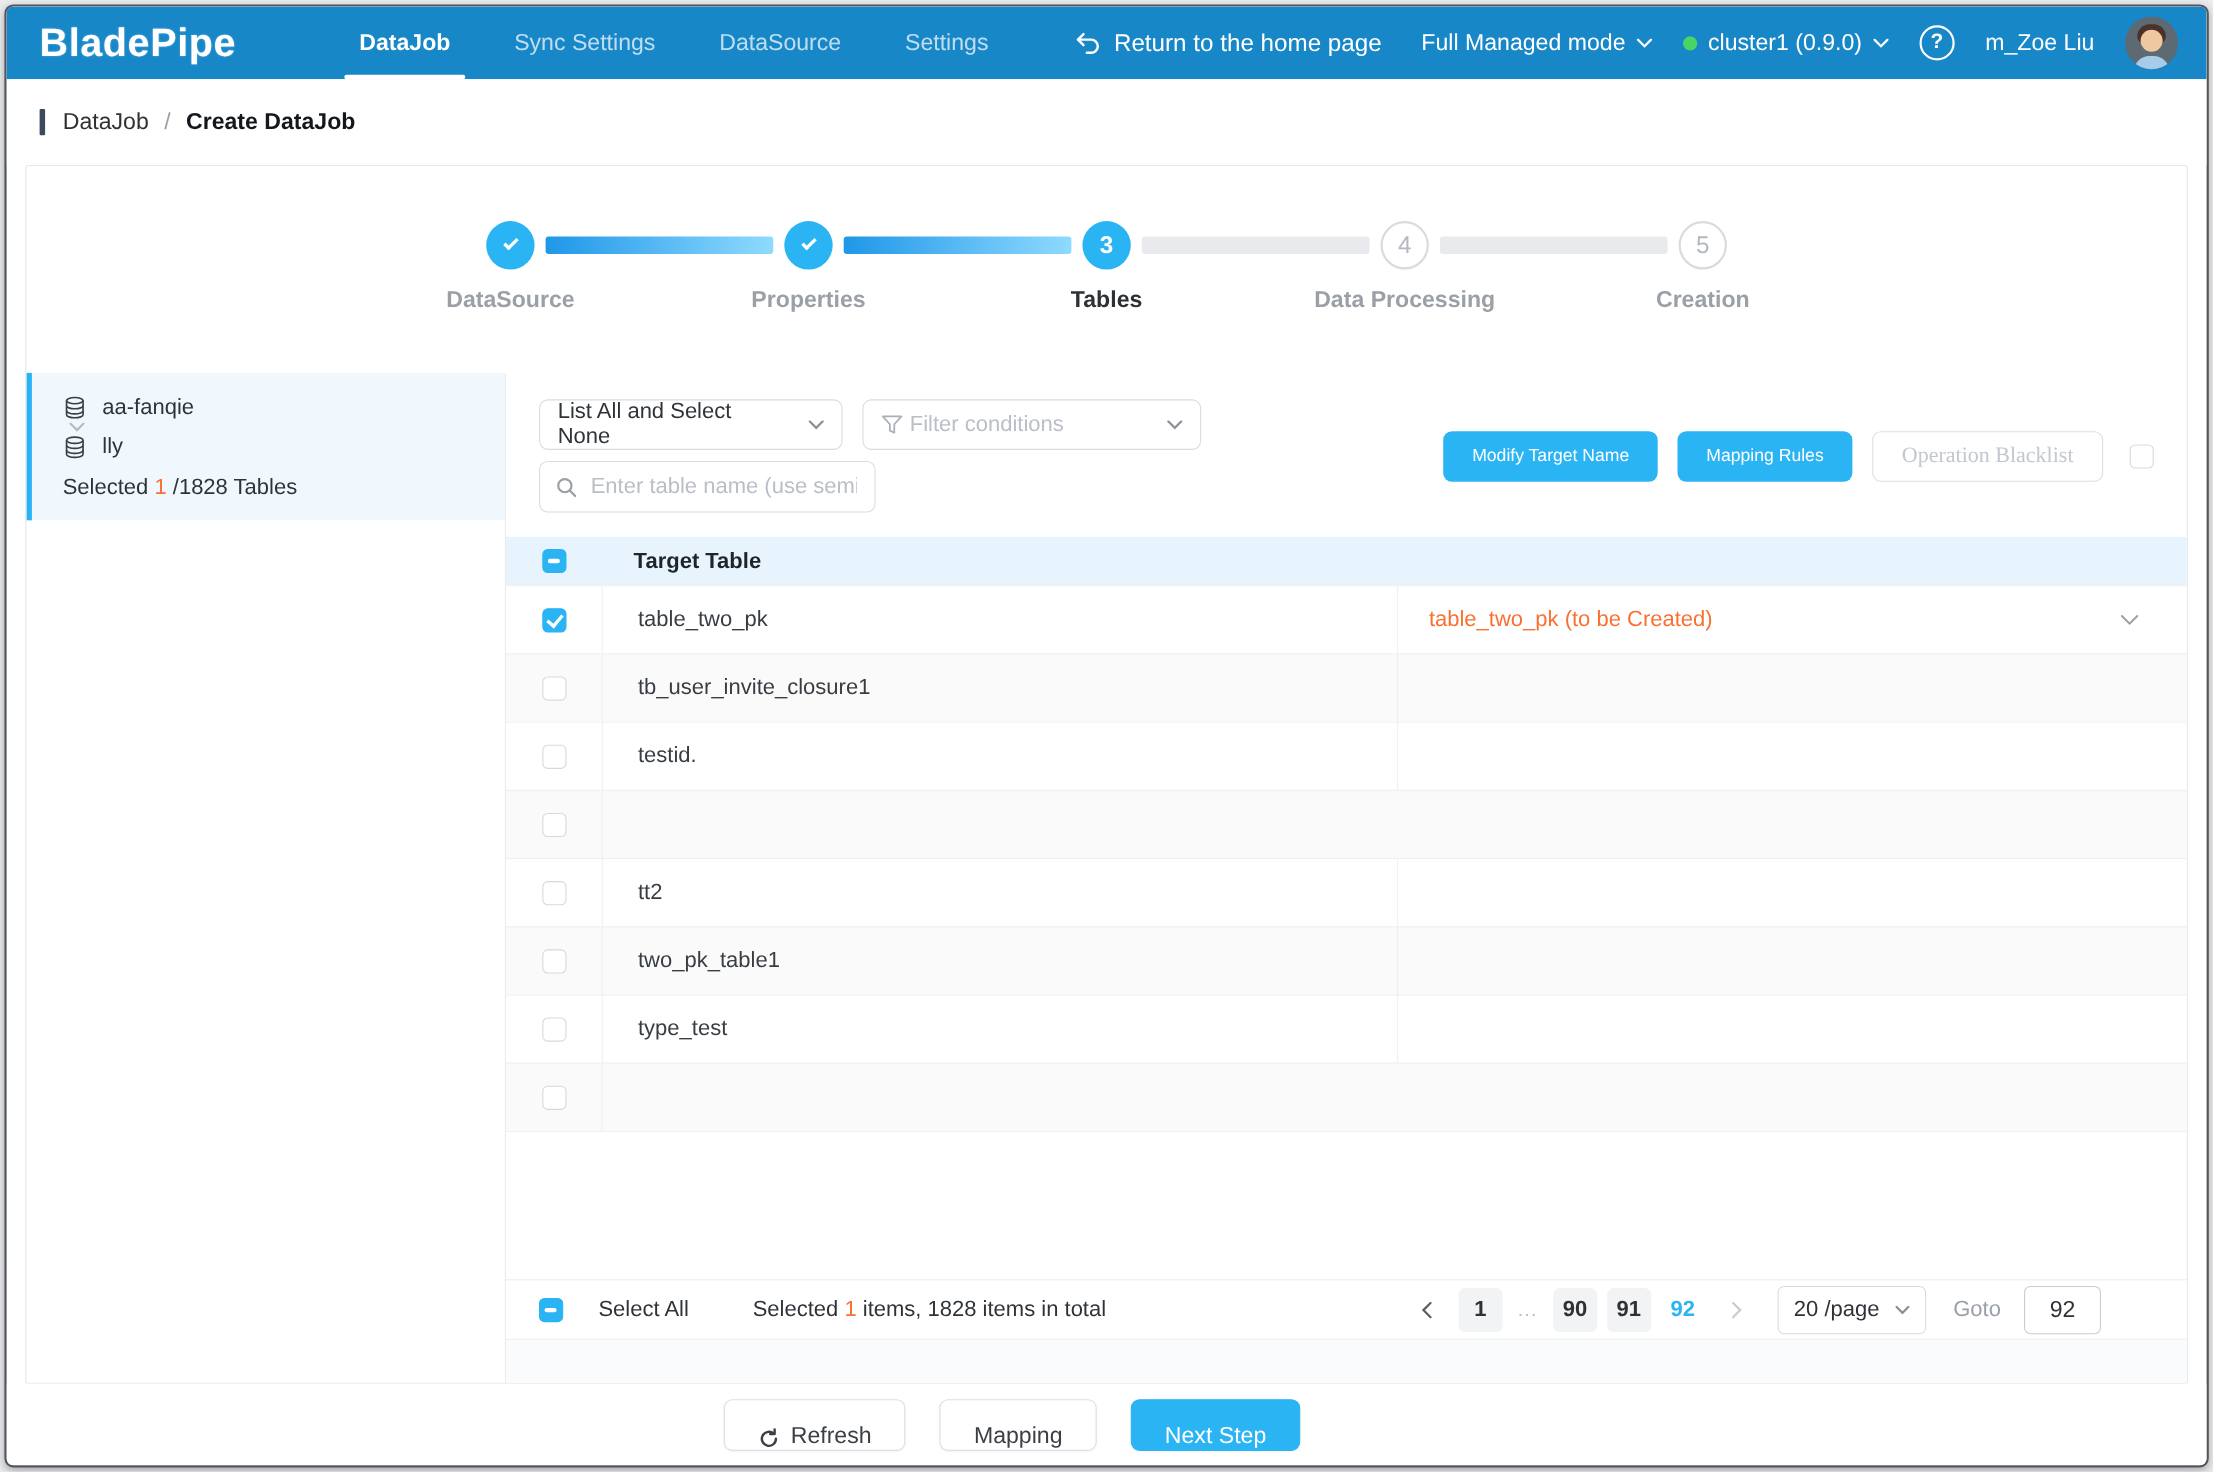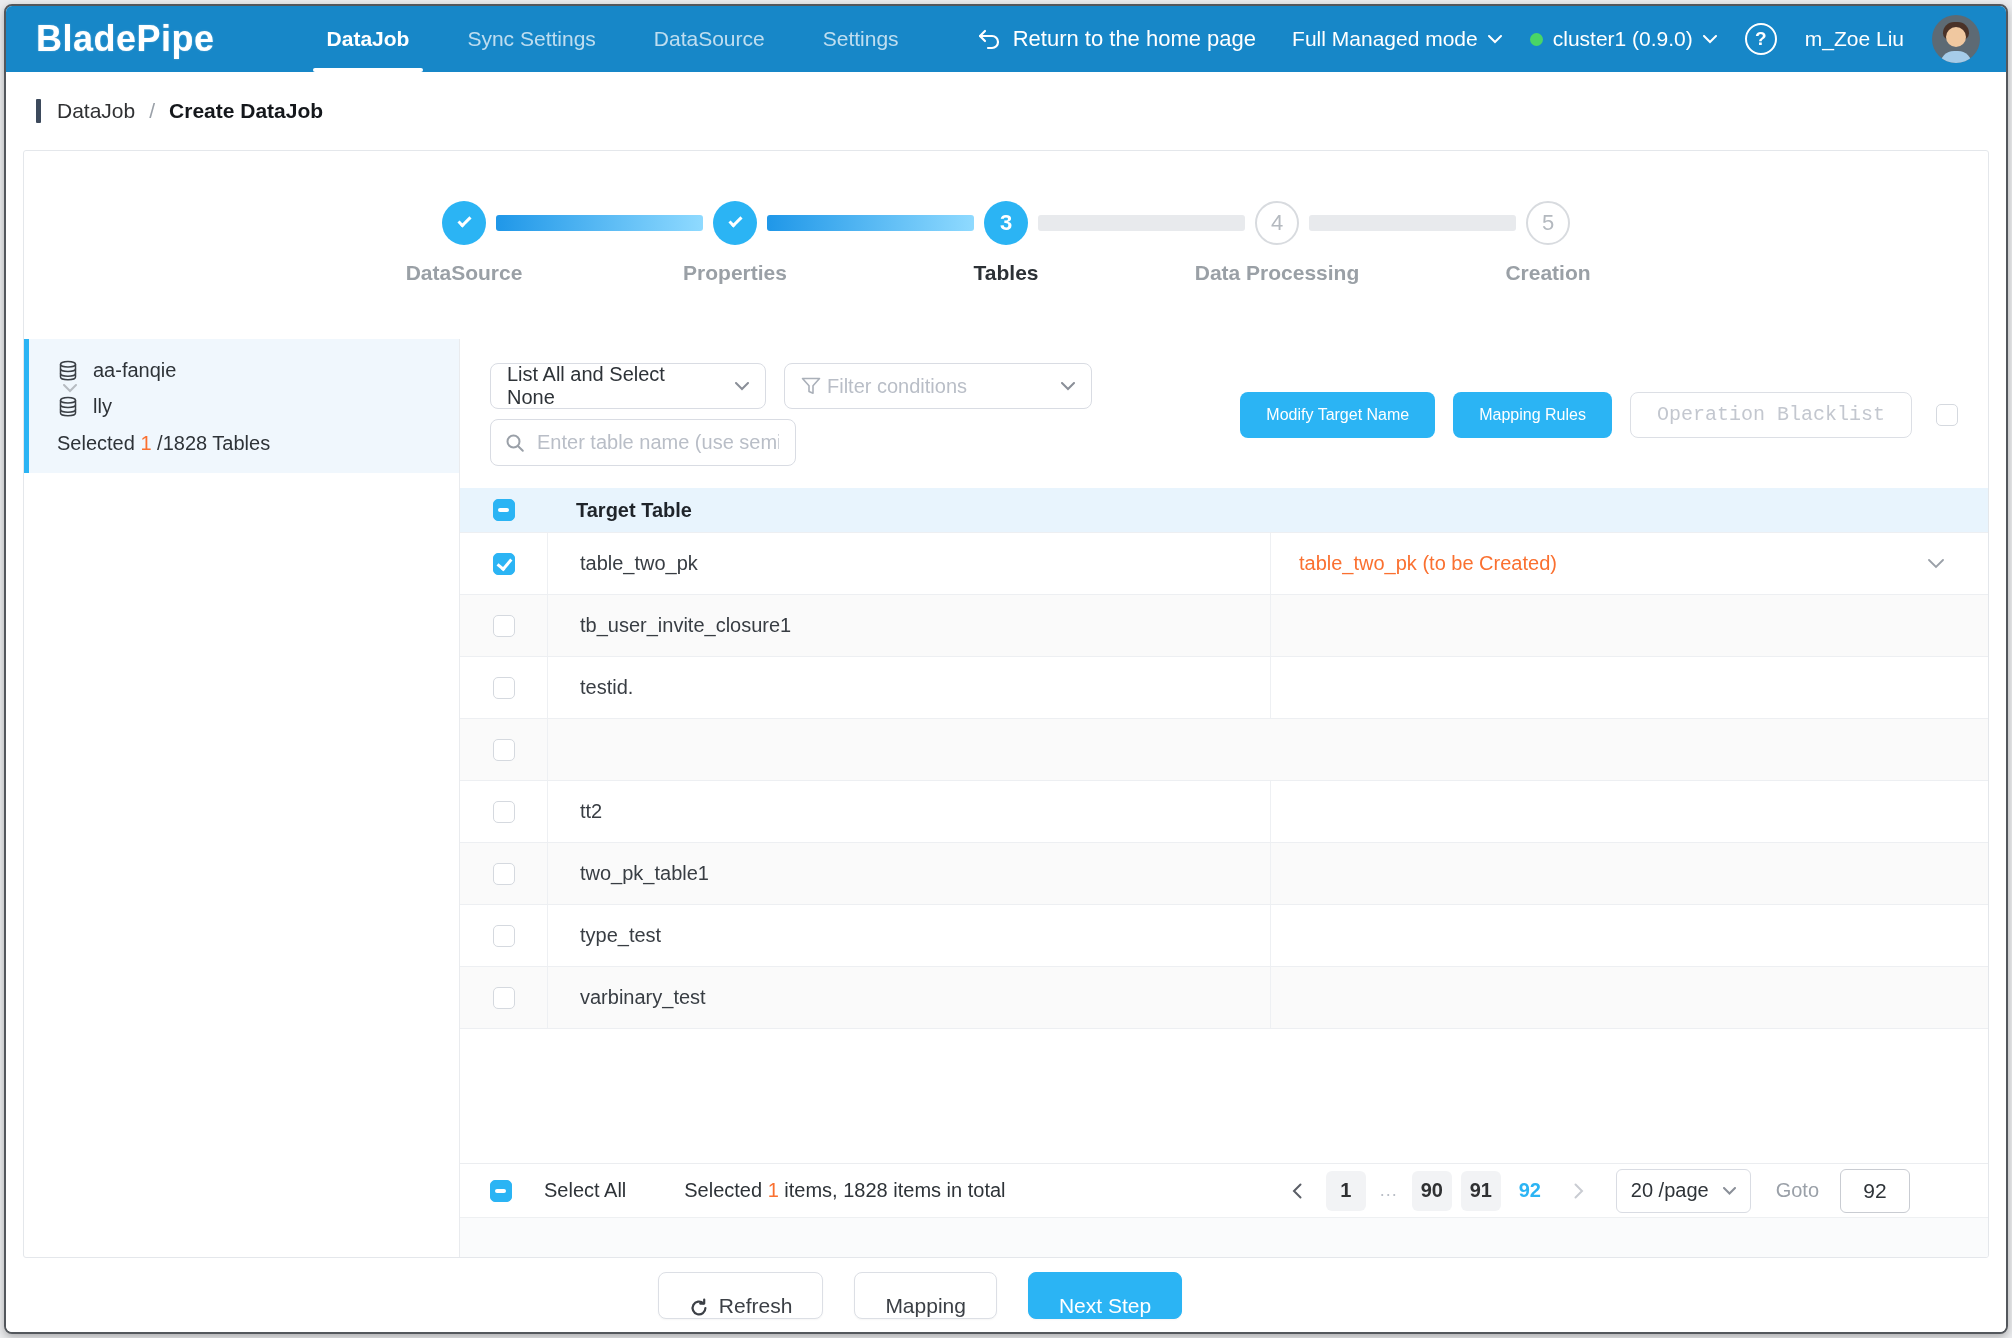--- a/index.html
+++ b/index.html
@@ -73,21 +73,21 @@
   .filterbox{width:308px;color:#b9bec7;}
   .filterbox .ph{flex:1;margin-left:6px;}
   .searchbox{width:306px;height:47px;border:1px solid #d9dce3;border-radius:8px;display:flex;align-items:center;padding:0 14px;background:#fff;}
   .searchbox input{border:none;outline:none;flex:1;min-width:0;font-size:20px;margin-left:10px;color:#2e3338;
     font-family:inherit;background:transparent;}
   .searchbox input::placeholder{color:#b9bec7;}
   .tright{margin-left:auto;display:flex;align-items:center;gap:18px;}
   .btn-blue{height:46px;padding:0 26px;border-radius:8px;background:#2bb4f4;color:#fff;font-size:16px;
     display:flex;align-items:center;border:none;cursor:pointer;font-family:inherit;}
   .btn-disabled{height:46px;padding:0 26px;border-radius:8px;background:#fff;color:#c3c7cf;font-size:20px;
-    display:flex;align-items:center;border:1px solid #dcdfe5;font-family:Liberation Mono, monospace;}
+    display:flex;align-items:center;border:1px solid #dcdfe5;font-family:Liberation Serif, serif;}
   .cb{width:22px;height:22px;border:1.5px solid #d5d9df;border-radius:5px;background:#fff;position:relative;
     display:inline-block;flex:0 0 22px;cursor:pointer;}
   .cb.checked,.cb.indet{background:#2bb4f4;border-color:#2bb4f4;}
   .cb.checked::after{content:"";position:absolute;left:6px;top:2px;width:6px;height:11px;
     border:solid #fff;border-width:0 3px 3px 0;transform:rotate(40deg);}
   .cb.indet::after{content:"";position:absolute;left:4px;top:8px;width:11px;height:4px;background:#fff;border-radius:2px;}
   .tright .cb{margin-left:6px;}
 
   
   .dtable{margin-top:22px;font-size:20px;}
@@ -393,23 +393,20 @@
                   <span>type_test</span>
                 </div>
               <div class="col-tgt">
                   <span></span>
                 </div>
             </div>
             <div class="trow">
               <div class="col-check">
                   <span class="cb"></span>
                 </div>
-              <div class="col-src">
-                  <span>varbinary_test</span>
-                </div>
               <div class="col-tgt">
                   <span></span>
                 </div>
             </div>
           </div>
         </div>
 
         <div class="tfooter">
           <span class="cb indet"></span>
           <span class="fsel">Select All</span>

